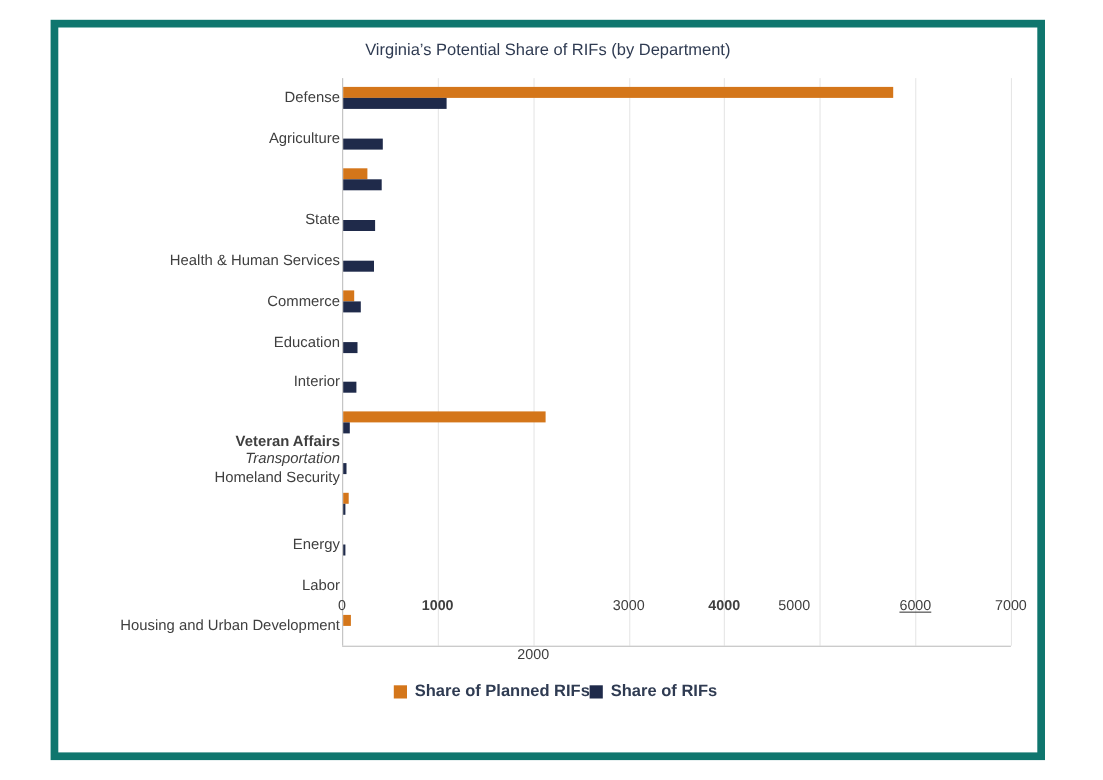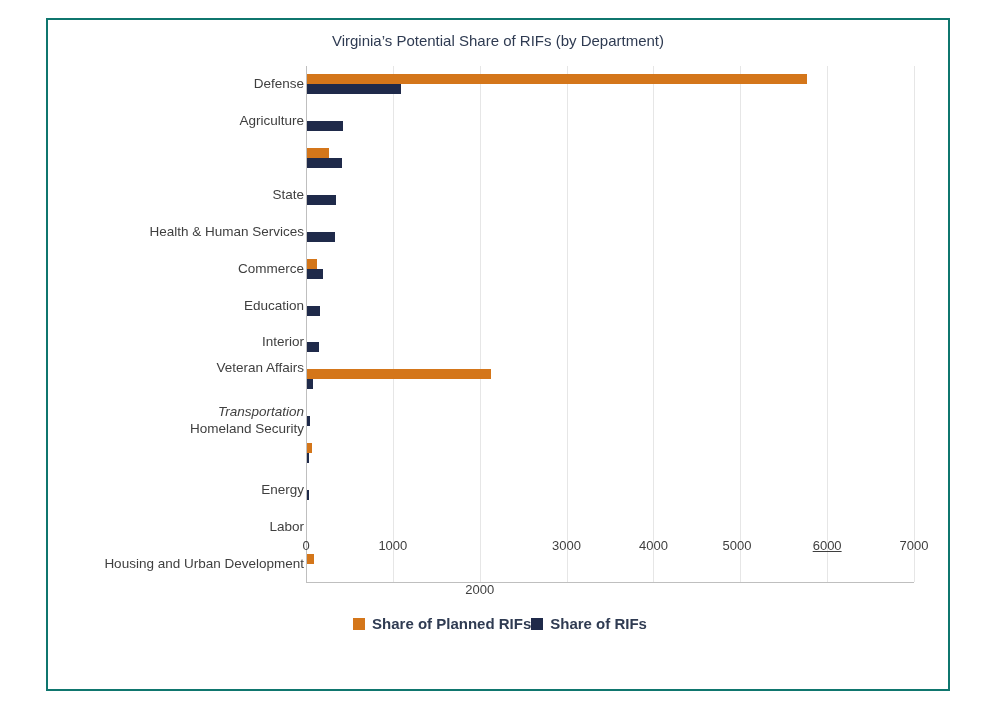--- a/index.html
+++ b/index.html
@@ -15,21 +15,21 @@
     background: #ffffff;
     overflow: hidden;
   }
   .card {
     position: absolute;
     left: 46px;
     top: 18px;
     width: 904px;
     height: 673px;
     background: #ffffff;
-    border: 2px solid #0f766e;
+    border: 7px solid #0f766e;
     box-sizing: border-box;
   }
   .chart-title {
     position: absolute;
     left: 0;
     top: 12px;
     width: 100%;
     text-align: center;
     font-size: 15px;
     color: #2f3b52;
@@ -170,21 +170,21 @@
 
     <div class="plot-wrap">
       <div class="cat-labels" id="cat-labels">
           <div class="cat-label" style="top: 11.4286px;">Defense</div>
           <div class="cat-label" style="top: 48.2857px;">Agriculture</div>
           <div class="cat-label" style="top: 122px;">State</div>
           <div class="cat-label" style="top: 158.857px;">Health &amp; Human Services</div>
           <div class="cat-label" style="top: 195.714px;">Commerce</div>
           <div class="cat-label" style="top: 232.571px;">Education</div>
           <div class="cat-label" style="top: 269.429px;">Interior</div>
-          <div class="cat-label" style="top: 295px;">Veteran Affairs</div>
+          <div class="cat-label" style="top: 323px; font-weight: bold;">Veteran Affairs</div>
           <div class="cat-label" style="top: 339px; font-style: italic;">Transportation</div>
           <div class="cat-label" style="top: 356px;">Homeland Security</div>
           <div class="cat-label" style="top: 416.857px;">Energy</div>
           <div class="cat-label" style="top: 453.714px;">Labor</div>
           <div class="cat-label" style="top: 490.571px;">Housing and Urban Development</div>
         </div>
       <div class="plot-area" id="plot-area">
           <div class="axis-line-v" style="left: 0px;"></div>
           <div class="gridline" style="left: 86.8571px;"></div>
           <div class="gridline" style="left: 173.714px;"></div>
@@ -210,25 +210,25 @@
           <div class="bar actual" title="Transportation: 30" style="left: 1px; width: 2.60571px; top: 350.143px; background: rgb(31, 42, 74);"></div>
           <div class="bar planned" title="Homeland Security: 55" style="left: 1px; width: 4.77714px; top: 377px; background: rgb(212, 118, 26);"></div>
           <div class="bar actual" title="Homeland Security: 25" style="left: 1px; width: 2.17143px; top: 387px; background: rgb(31, 42, 74);"></div>
           <div class="bar actual" title="Energy: 20" style="left: 1px; width: 1.73714px; top: 423.857px; background: rgb(31, 42, 74);"></div>
           <div class="bar planned" title="Housing and Urban Development: 75" style="left: 1px; width: 6.51429px; top: 487.571px; background: rgb(212, 118, 26);"></div>
         </div>
     </div>
 
     <div class="x-ticks" id="x-ticks">
         <div class="x-tick" style="left: 0px;">0</div>
-        <div class="x-tick" style="left: 86.8571px;">1000</div>
+        <div class="x-tick" style="left: 86.8571px; font-weight: bold;">1000</div>
         <div class="x-tick" style="left: 173.714px; margin-top: 44px;">2000</div>
         <div class="x-tick" style="left: 260.571px;">3000</div>
-        <div class="x-tick" style="left: 347.429px;">4000</div>
-        <div class="x-tick" style="left: 431px;">5000</div>
+        <div class="x-tick" style="left: 347.429px; font-weight: bold;">4000</div>
+        <div class="x-tick" style="left: 411px;">5000</div>
         <div class="x-tick" style="left: 521.143px; text-decoration: underline;">6000</div>
         <div class="x-tick" style="left: 608px;">7000</div>
       </div>
 
     <div class="legend">
       <div class="legend-item">
         <span class="swatch" id="sw0" style="background: rgb(212, 118, 26);"></span>
         <span>Share of Planned RIFs</span>
       </div>
       <div class="legend-item">

